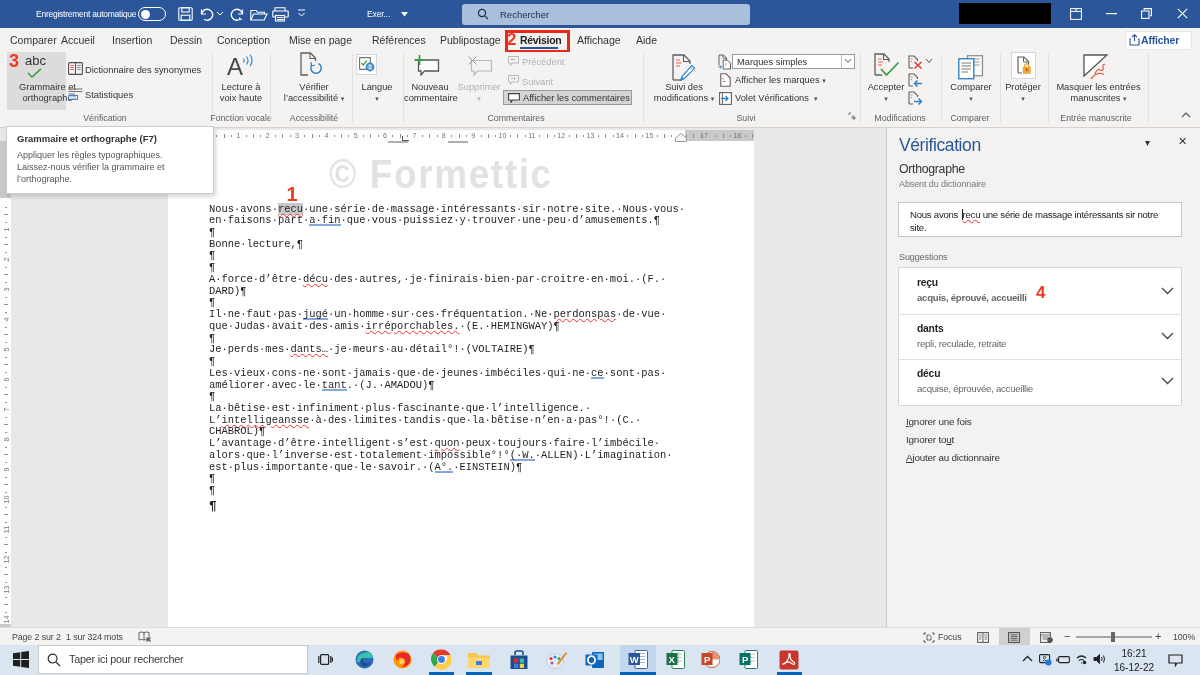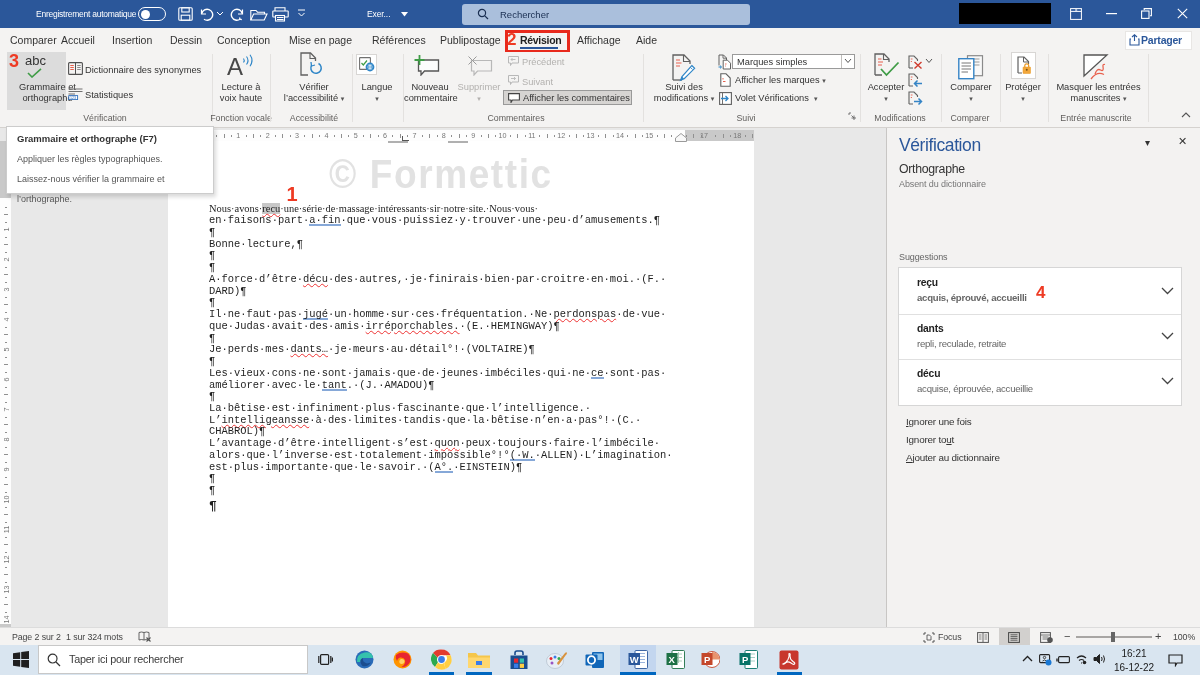--- a/index.html
+++ b/index.html
@@ -120,21 +120,21 @@
   <div class="tab red" style="left:507px;top:1.5px;font-size:17px;">2</div>
   <div class="tab" style="left:520px;font-weight:bold;color:#222;letter-spacing:-0.3px;">Révision</div>
   <div class="abs" style="left:520px;top:19px;width:38px;height:2px;background:#2b579a;"></div>
   <div class="tab" style="left:577px;">Affichage</div>
   <div class="tab" style="left:636px;">Aide</div>
   <div class="abs" style="left:1125px;top:3px;width:67px;height:19px;background:#fff;border:1px solid #e8e6e4;box-sizing:border-box;"></div>
       <svg class="abs" style="left:1129px;top:5.5px;" width="11" height="12" viewBox="0 0 11 12" fill="none" stroke="#2b579a">
         <path d="M5.5 7 L5.5 1 M3 3 L5.5 0.8 L8 3" stroke-width="1.1"></path>
         <path d="M2 5 L1 5 L1 11 L10 11 L10 5 L9 5" stroke-width="1.1"></path>
       </svg>
-      <div class="tab" style="left:1141px;color:#2b579a;font-weight:bold;letter-spacing:-0.2px;">Partager</div>
+      <div class="tab" style="left:1141px;color:#2b579a;font-weight:bold;letter-spacing:-0.2px;">Afficher</div>
 </div>
 
 <div id="ribbon" class="abs">
 
   <div class="abs" style="left:7px;top:0px;width:59px;height:58px;background:#dcdcdc;"></div>
   <div class="abs red" style="left:9px;top:-1px;font-size:18px;">3</div>
   <div class="abs" style="left:25px;top:1px;font-size:13px;color:#333;">abc</div>
   <svg class="abs" style="left:27px;top:16px;" width="15" height="10" viewBox="0 0 15 10" fill="none" stroke="#3f9c46" stroke-width="1.6">
         <path d="M1 5 L5 9 L14 0.8"></path>
       </svg>
@@ -464,21 +464,21 @@
           <div class="abs" style="left:5px;top:455.5px;width:1.5px;height:1px;background:#909090;"></div>
           <div class="abs" style="left:3.5px;top:463.0px;width:4px;height:1px;background:#909090;"></div>
           <div class="abs" style="left:5px;top:470.5px;width:1.5px;height:1px;background:#909090;"></div>
           <div class="abs rulertxt" style="left:-2.5px;top:474.0px;width:16px;text-align:center;transform:rotate(-90deg);transform-origin:center;">14</div>
         </div>
   </div>
   <div id="watermark" class="abs">© Formettic</div>
   <div class="abs" style="left:388px;top:13px;width:20px;height:1.5px;background:#b0b0b0;"></div>
   <div class="abs" style="left:448px;top:13px;width:20px;height:1.5px;background:#b0b0b0;"></div>
   <div id="doctext">
-    <div class="dl" style="top:74.5px;font-family:Liberation Serif, serif;">Nous·avons·<span class="hl sq">recu</span>·une·série·de·massage·intéressants·sir·notre·site.·Nous·vous·</div>
+    <div class="dl" style="top:74.5px;">Nous·avons·<span class="hl sq">recu</span>·une·série·de·massage·intéressants·sir·notre·site.·Nous·vous·</div>
     <div class="dl" style="top:86.2px;">en·faisons·part·<span class="bl">a·fin</span>·que·vous·puissiez·y·trouver·une·peu·d’amusements.¶</div>
     <div class="dl" style="top:97.9px;">¶</div>
     <div class="dl" style="top:109.7px;">Bonne·lecture,¶</div>
     <div class="dl" style="top:121.4px;">¶</div>
     <div class="dl" style="top:133.1px;">¶</div>
     <div class="dl" style="top:144.9px;">A·force·d’être·<span class="sq">décu</span>·des·autres,·je·finirais·bien·par·croitre·en·moi.·(F.·</div>
     <div class="dl" style="top:156.6px;">DARD)¶</div>
     <div class="dl" style="top:168.3px;">¶</div>
     <div class="dl" style="top:180.1px;">Il·ne·faut·pas·<span class="bl">jugé</span>·un·homme·sur·ces·fréquentation.·Ne·<span class="sq">perdonspas</span>·de·vue·</div>
     <div class="dl" style="top:191.8px;">que·Judas·avait·des·amis·<span class="sq">irréporchables.</span>·(E.·HEMINGWAY)¶</div>
@@ -495,30 +495,33 @@
     <div class="dl" style="top:320.9px;">alors·que·l’inverse·est·totalement·impossible°!°<span class="bl">(·W.</span>·ALLEN)·L’imagination·</div>
     <div class="dl" style="top:332.6px;">est·plus·importante·que·le·savoir.·(<span class="bl">A°.</span>·EINSTEIN)¶</div>
     <div class="dl" style="top:344.3px;">¶</div>
     <div class="dl" style="top:356.1px;">¶</div>
     <div class="dl" style="top:371px;font-size:13px;font-weight:bold;">¶</div>
   </div>
   <div class="abs red" style="left:286.5px;top:55px;font-size:20px;">1</div>
 
   <div id="tooltip" class="abs">
     <div class="abs" style="left:10px;top:6px;font-size:9.5px;font-weight:bold;color:#333;">Grammaire et orthographe (F7)</div>
-    <div class="abs" style="left:10px;top:22px;font-size:9px;color:#555;line-height:20px;">Appliquer les règles typographiques.<br>Laissez-nous vérifier la grammaire et<br>l’orthographe.</div>
+    <div class="abs" style="left:10px;top:22px;font-size:9px;color:#555;line-height:12px;">Appliquer les règles typographiques.<br>Laissez-nous vérifier la grammaire et<br>l’orthographe.</div>
   </div>
 </div>
 
 <div id="panel" class="abs">
   <div class="abs" style="left:12px;top:7px;font-size:17.5px;color:#2b579a;letter-spacing:-0.4px;">Vérification</div>
   <div class="abs" style="left:258px;top:9px;font-size:10px;color:#333;">▾</div>
   <div class="abs" style="left:291px;top:7px;font-size:11px;color:#333;">✕</div>
   <div class="abs" style="left:12px;top:34px;font-size:12.3px;color:#333;letter-spacing:-0.3px;">Orthographe</div>
   <div class="abs" style="left:12px;top:51px;font-size:9px;color:#777;letter-spacing:-0.1px;">Absent du dictionnaire</div>
+  <div class="abs card" style="left:11px;top:74px;width:284px;height:35px;border:1px solid #c8c8c8;box-sizing:border-box;">
+    <div class="abs" style="left:11px;top:5px;font-size:9.6px;color:#222;letter-spacing:-0.25px;line-height:13px;white-space:nowrap;">Nous avons <span style="border-left:1px solid #222;margin-left:1px;"></span><span class="sq">recu</span> une série de massage intéressants sir notre<br>site.</div>
+  </div>
   <div class="abs" style="left:12px;top:124px;font-size:9px;color:#666;letter-spacing:-0.1px;">Suggestions</div>
   <div class="abs card" style="left:11px;top:139px;width:284px;height:139px;border:1px solid #d6d6d6;box-sizing:border-box;">
     <div class="abs" style="left:18px;top:9px;font-size:10.3px;font-weight:bold;color:#222;letter-spacing:-0.2px;">reçu</div>
     <div class="abs" style="left:18px;top:24px;font-size:9.6px;color:#666;letter-spacing:-0.25px;font-weight:bold;">acquis, éprouvé, accueilli</div>
     <div class="abs red" style="left:137px;top:15px;font-size:17px;">4</div>
     <svg class="abs" style="left:262px;top:19px;" width="13" height="8" viewBox="0 0 13 8" fill="none" stroke="#444" stroke-width="1.3">
           <path d="M1 1 L6.5 6.5 L12 1"></path>
         </svg>
     <div class="abs" style="left:0;top:46px;width:282px;height:1px;background:#e0e0e0;"></div>
     <div class="abs" style="left:18px;top:55px;font-size:10.3px;font-weight:bold;color:#222;letter-spacing:-0.2px;">dants</div>

